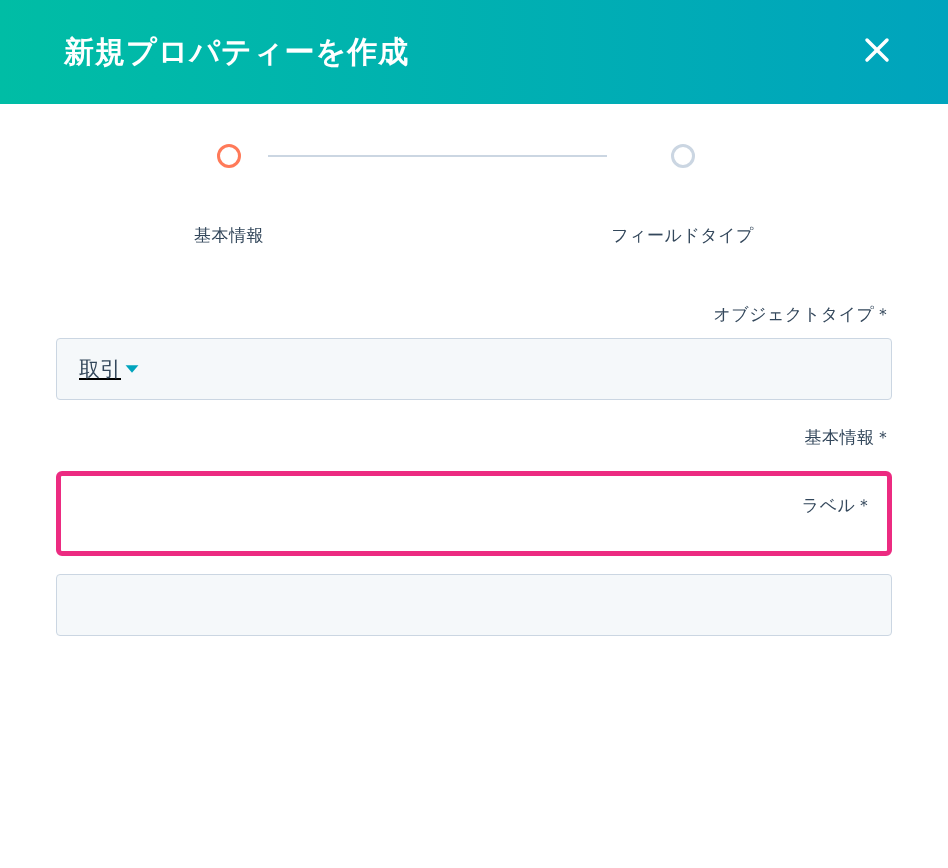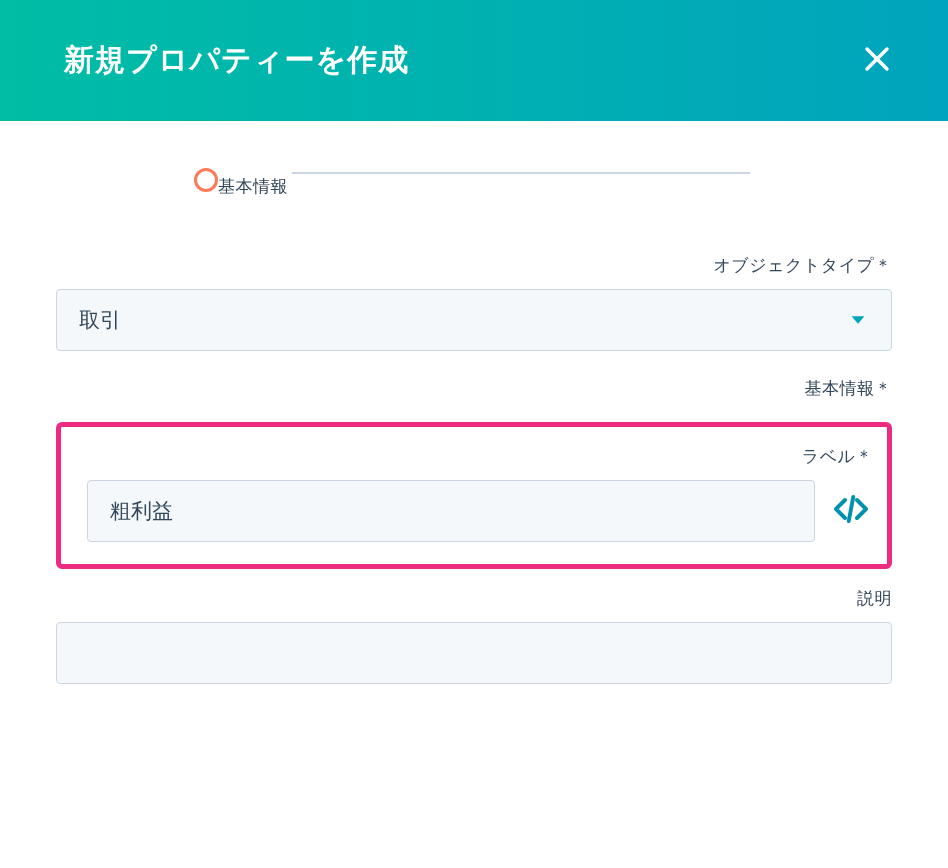--- a/index.html
+++ b/index.html
@@ -5,21 +5,21 @@
     * { box-sizing: border-box; margin: 0; padding: 0; }
     body {
       font-family: -apple-system, BlinkMacSystemFont, "Segoe UI", "Hiragino Sans", "Hiragino Kaku Gothic ProN", Meiryo, sans-serif;
       background: #fff;
       width: 948px;
       height: 868px;
       overflow: hidden;
     }
     .modal-header {
       background: linear-gradient(90deg, #00bda5 0%, #00a4bd 100%);
-      height: 121px;
+      height: 104px;
       display: flex;
       align-items: center;
       justify-content: space-between;
       padding: 0 56px 0 64px;
     }
     .modal-title {
       color: #fff;
       font-size: 30px;
       font-weight: 700;
       letter-spacing: 1px;
@@ -34,21 +34,21 @@
     .close-btn svg { width: 30px; height: 30px; }
 
     .stepper {
       display: flex;
       align-items: center;
       justify-content: center;
       margin: 40px auto 20px;
       width: 560px;
       position: relative;
     }
-    .step { display: flex; align-items: center; position: relative; }
+    .step { display: flex; flex-direction: column; align-items: center; position: relative; gap: 42px; }
     .step-circle {
       width: 24px; height: 24px; border-radius: 50%;
       border: 3px solid #cbd6e2; background: #fff;
     }
     .step-circle.active { border-color: #ff7a59; }
     .step-line {
       flex: 1;
       height: 2px;
       background: #cbd6e2;
       margin: 0 4px;
@@ -74,32 +74,33 @@
       text-align: right;
     }
     .select-field {
       width: 100%;
       height: 62px;
       border: 1px solid #cbd6e2;
       border-radius: 4px;
       background: #f5f8fa;
       display: flex;
       align-items: center;
-      justify-content: space-between;
+      justify-content: flex-start;
       padding: 0 22px;
       cursor: pointer;
+      text-decoration: underline;
     }
     .select-value { font-size: 21px; color: #33475b; }
     .caret { color: #00a4bd; }
     .caret svg { width: 22px; height: 22px; display: block; }
 
     .highlight-box {
       border: 5px solid #ec2b81;
       border-radius: 6px;
-      padding: 18px 14px 22px 26px;
+      padding: 18px 14px 22px 6px;
       margin-top: 22px;
     }
     .highlight-box .form-label { margin-left: 2px; }
     .label-row { display: flex; align-items: center; gap: 14px; }
     .text-input {
       flex: 1;
       height: 62px;
       border: 1px solid #cbd6e2;
       border-radius: 4px;
       background: #f5f8fa;
@@ -145,20 +146,24 @@
     </span>
   </div>
 </div>
 
 <div class="stepper">
   <div class="step">
     <div class="step-circle active"></div>
     <div class="step-label">基本情報</div>
   </div>
   <div class="step-line"></div>
+  <div class="step">
+    <div class="step-circle"></div>
+    <div class="step-label">フィールドタイプ</div>
+  </div>
 </div>
 
 <div class="form-area">
 
   <div class="form-group">
     <label class="form-label">オブジェクトタイプ＊</label>
     <div class="select-field">
       <span class="select-value">取引</span>
       <span class="caret">
         <svg viewBox="0 0 24 24" fill="currentColor">
@@ -167,32 +172,19 @@
       </span>
     </div>
   </div>
 
   <div class="form-group">
     <label class="form-label">基本情報＊</label>
   </div>
 
   <div class="highlight-box">
     <label class="form-label">ラベル＊</label>
-    <div class="label-row">
-      <input class="text-input" type="text" value="粗利益" style="">
-      <div class="code-btn">
-        <span>
-          <svg viewBox="0 0 24 24" fill="none" stroke="currentColor" stroke-width="2.6" stroke-linecap="round" stroke-linejoin="round">
-            <polyline points="8 6 2 12 8 18"></polyline>
-            <polyline points="16 6 22 12 16 18"></polyline>
-            <line x1="13.5" y1="4" x2="10.5" y2="20"></line>
-          </svg>
-        </span>
-      </div>
-    </div>
   </div>
 
   <div class="desc-group">
-    <label class="form-label">説明</label>
     <input class="desc-input" type="text" value="" style="">
   </div>
 
 </div>
 
 </body></html>

